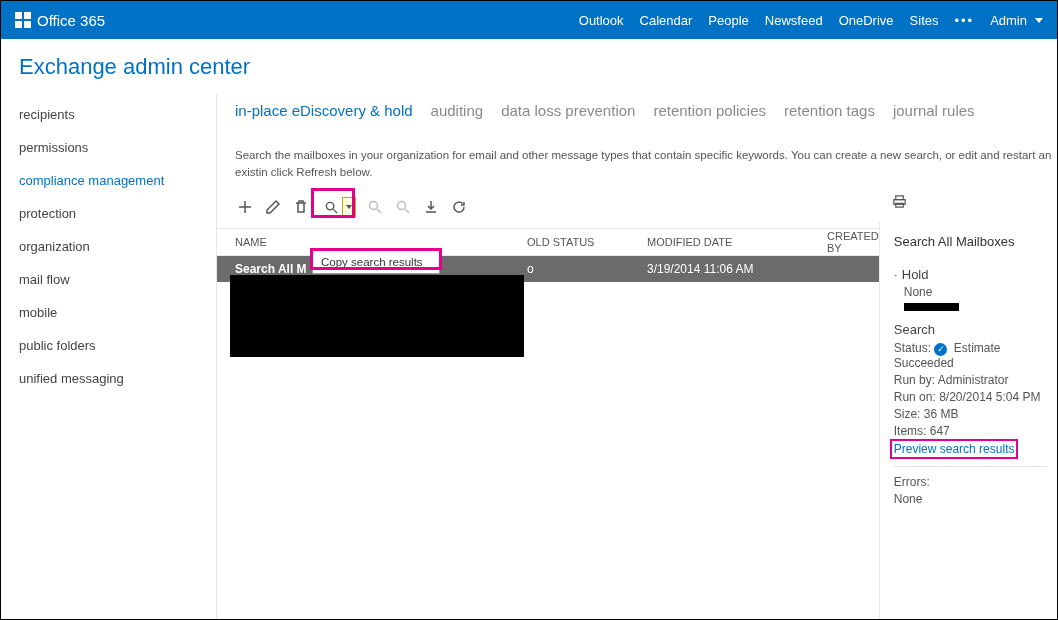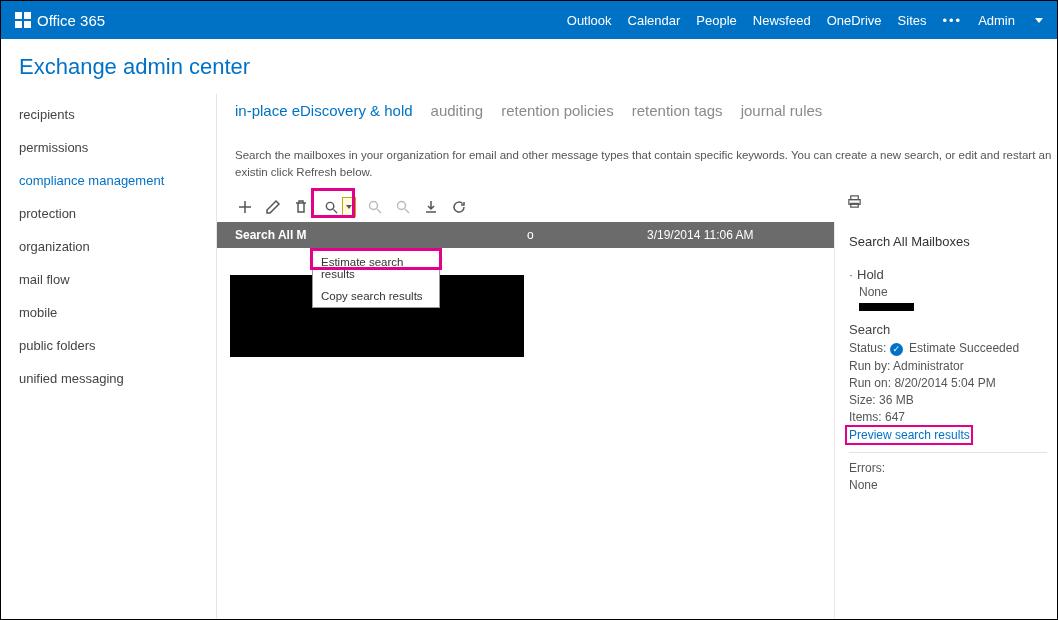--- a/index.html
+++ b/index.html
@@ -8,21 +8,21 @@
   .topbar{height:38px;background:#0072c6;color:#fff;display:flex;align-items:center;padding:0 14px;font-size:13px}
   .o365-logo{display:flex;align-items:center;gap:6px;font-size:15px}
   .o365-logo .sq{width:16px;height:16px;display:inline-block;background:
     linear-gradient(#fff,#fff) 0 0/7px 7px no-repeat,
     linear-gradient(#fff,#fff) 9px 0/7px 7px no-repeat,
     linear-gradient(#fff,#fff) 0 9px/7px 7px no-repeat,
     linear-gradient(#fff,#fff) 9px 9px/7px 7px no-repeat}
   .topbar .spacer{flex:1}
   .topbar .link{margin-left:16px;cursor:pointer}
   .topbar .dots{margin-left:16px;letter-spacing:2px;cursor:pointer}
-  .topbar .admin{margin-left:16px;cursor:pointer;display:flex;align-items:center;gap:20px}
+  .topbar .admin{margin-left:16px;cursor:pointer;display:flex;align-items:center;gap:8px}
   .topbar .caret{width:0;height:0;border-left:4px solid transparent;border-right:4px solid transparent;border-top:5px solid #fff;display:inline-block}
   
   .eac-head{height:55px;display:flex;align-items:center;padding-left:18px;color:#0072c6;font-size:22px;font-weight:300}
   
   .layout{display:flex;height:calc(620px - 38px - 55px)}
   .sidebar{width:216px;border-right:1px solid #e6e6e6;padding-top:4px}
   .sidebar .item{padding:9px 18px;font-size:13px;color:#444;cursor:pointer}
   .sidebar .item.active{color:#0072c6;font-weight:400}
   .content{flex:1;display:flex;flex-direction:column;position:relative;overflow:hidden}
   
@@ -107,20 +107,21 @@
     <div class="item">mobile</div>
     <div class="item">public folders</div>
     <div class="item">unified messaging</div>
   </div>
 
   <div class="content">
 
     <div class="tabs">
       <span class="tab active">in-place eDiscovery &amp; hold</span>
       <span class="tab">auditing</span>
+      <span class="tab">data loss prevention</span>
       <span class="tab">retention policies</span>
       <span class="tab">retention tags</span>
       <span class="tab">journal rules</span>
     </div>
 
     <div class="desc">Search the mailboxes in your organization for email and other message types that contain specific keywords. You can create a new search, or edit and restart an existin click Refresh below.</div>
 
     <div class="toolbar">
       <span class="tbtn" title="New">
         <svg viewBox="0 0 16 16">
@@ -169,20 +170,27 @@
         <svg viewBox="0 0 16 16">
             <path d="M13 8a5 5 0 1 1-1.5-3.5M13 3v3h-3"></path>
           </svg>
       </span>
 
       <span class="tb-highlight" style="left:94px;top:-4px;width:44px;height:30px"></span>
     </div>
 
     <div class="mainrow">
       <div class="tablewrap">
+        <div class="thead">
+          <div class="col-name">NAME</div>
+          <div style="width:100px"></div>
+          <div class="col-hold">OLD STATUS</div>
+          <div class="col-mod">MODIFIED DATE</div>
+          <div class="col-cb">CREATED BY</div>
+        </div>
         <div class="trow">
           <div class="col-name">Search All M</div>
           <div style="width:100px"></div>
           <div class="col-hold">o</div>
           <div class="col-mod">3/19/2014 11:06 AM</div>
           <div class="col-cb"></div>
         </div>
       </div>
 
       <div class="details">
@@ -216,18 +224,17 @@
         <hr>
         <div class="line">Errors:</div>
         <div class="line">None</div>
       </div>
     </div>
 
   </div>
 </div>
 
 <div class="ddmenu">
-  <div class="mi">Estimate search results</div>
   <div class="mi">Copy search results</div>
 </div>
 <div class="ddmenu-hl"></div>
 
 <div class="blackbar-row"></div>
 
 </body></html>

